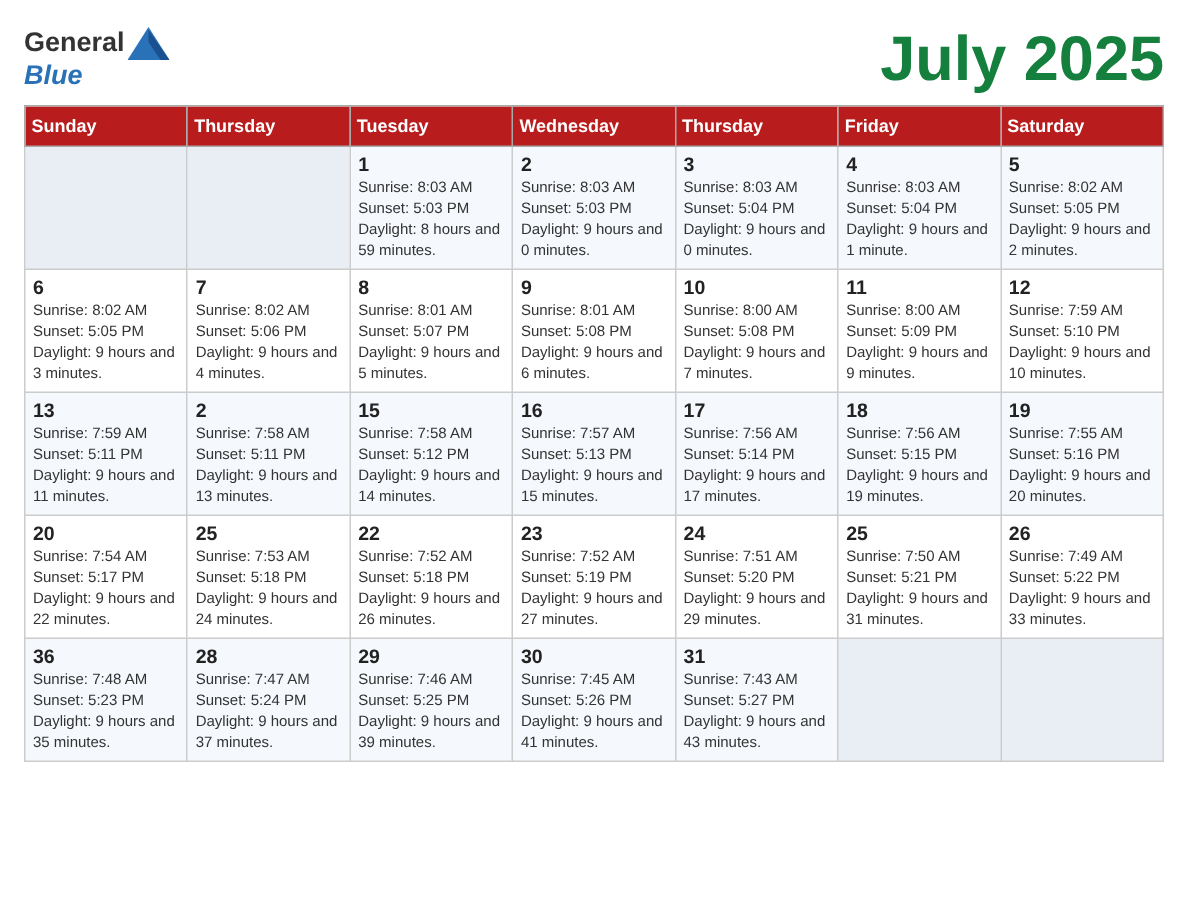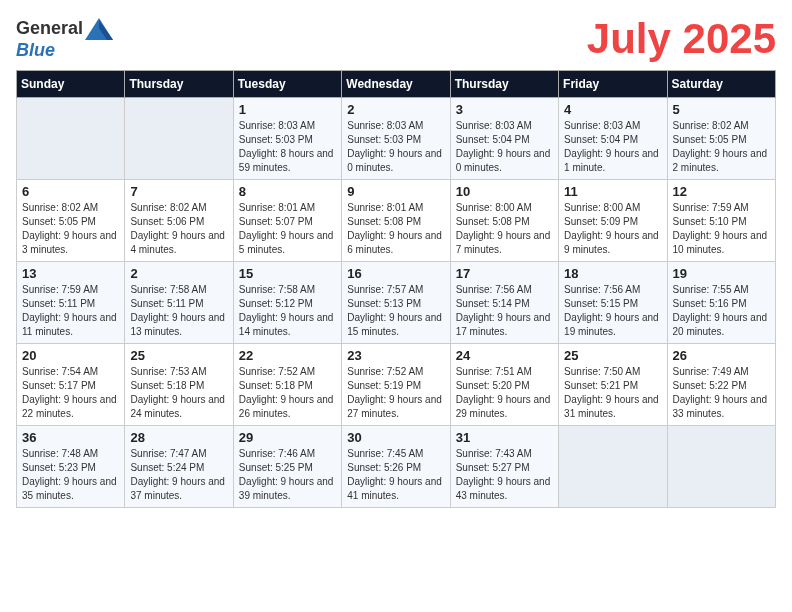--- a/index.html
+++ b/index.html
@@ -24,35 +24,35 @@
     .logo-row {
       display: flex;
       align-items: center;
     }
     .title-section {
       text-align: right;
     }
     .month-title {
       font-size: 42px;
       font-weight: bold;
-      color: #ef4444;
+      color: #15803d;
       line-height: 1.1;
     }
     .location-title {
       font-size: 16px;
       color: #333;
       font-weight: bold;
     }
     .calendar {
       width: 100%;
       border-collapse: collapse;
       font-size: 11px;
     }
     .calendar thead tr th {
-      background-color: #0f172a;
+      background-color: #b91c1c;
       color: #fff;
       font-size: 12px;
       font-weight: bold;
       padding: 6px 4px;
       text-align: left;
       border: 1px solid #aaa;
     }
     .calendar tbody tr td {
       vertical-align: top;
       padding: 4px 5px;

